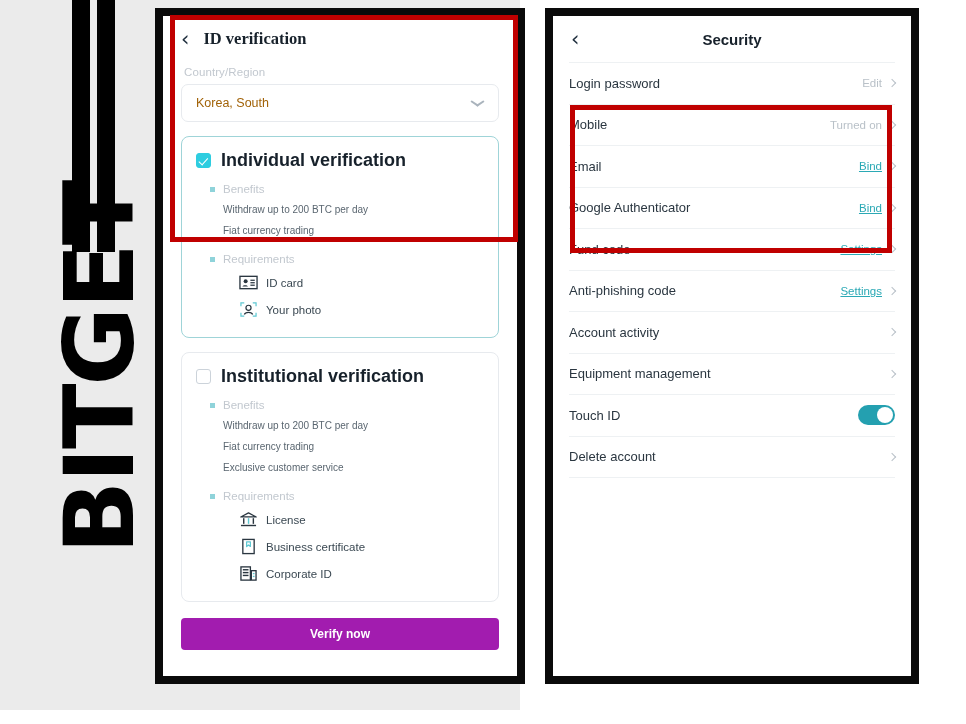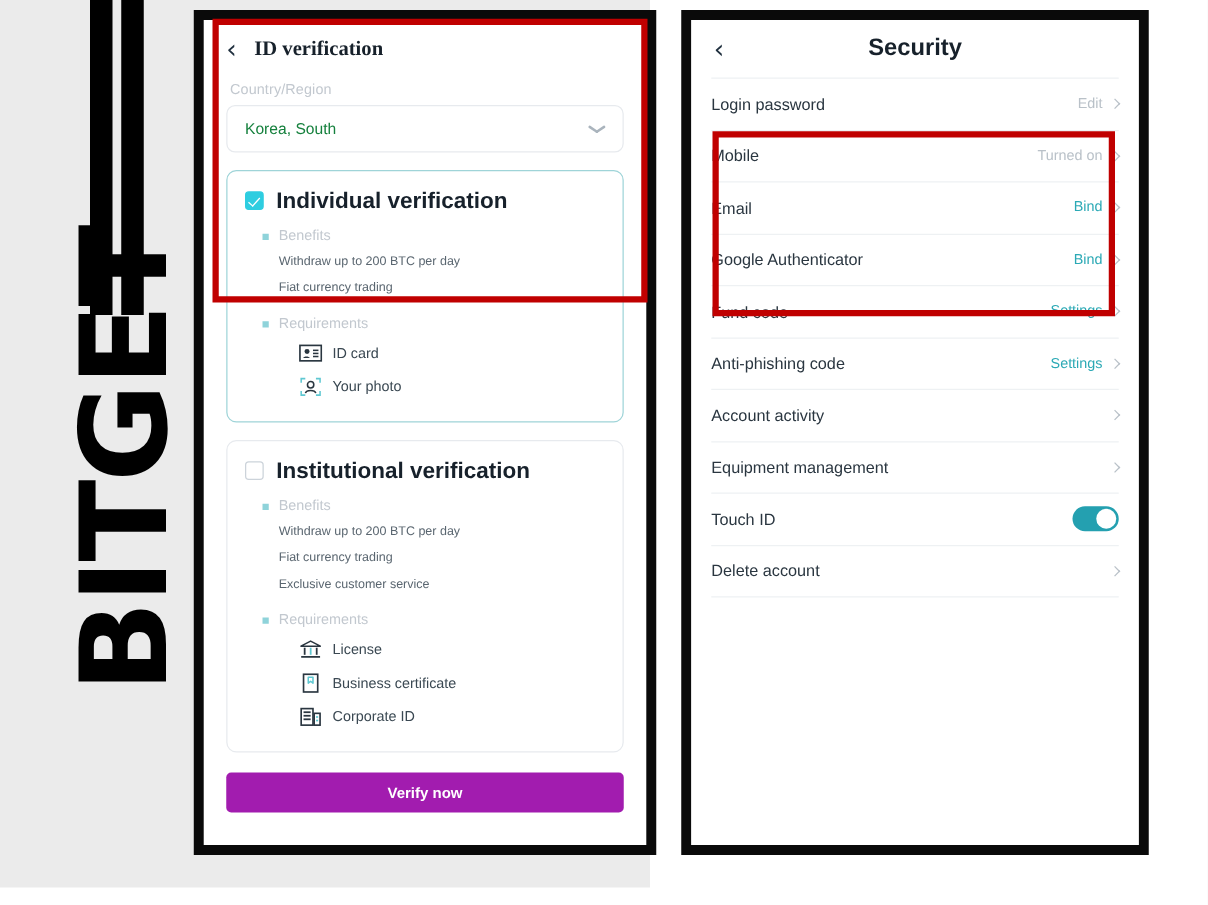--- a/index.html
+++ b/index.html
@@ -68,35 +68,35 @@
   }
   .chev-back {
     font-size: 21px; color: #20303f; line-height: 1;
     font-family: "DejaVu Sans", sans-serif; font-weight: 400;
   }
   .nav-title-left {
     font-size: 16.5px; font-weight: 700; color: #17212b; margin-left: 14px; font-family: Liberation Serif, serif;
   }
   .nav-title-center {
     position: absolute; left: 0; right: 0; text-align: center;
-    font-size: 19px; font-weight: 700; color: #17212b;
+    font-size: 15px; font-weight: 700; color: #17212b;
     pointer-events: none;
   }
 
   
   .lcontent { padding: 0 18px; }
   .field-label {
     font-size: 11.5px; color: #c2c8cf; margin: 4px 0 6px 3px; letter-spacing: .1px;
   }
   .select-box {
     height: 38px; border: 1px solid #e7eaee; border-radius: 7px;
     display: flex; align-items: center; justify-content: space-between;
     padding: 0 14px;
   }
-  .select-val { font-size: 12.5px; color: #15803d; }
+  .select-val { font-size: 12.5px; color: #a16207; }
   .sel-chev {
     width: 13px; height: 8px; position: relative;
   }
   .sel-chev::before, .sel-chev::after {
     content: ""; position: absolute; top: 1px; width: 9px; height: 1.6px;
     background: #aab4bd; border-radius: 1px;
   }
   .sel-chev::before { left: 0;  transform: rotate(34deg);  transform-origin: left center;}
   .sel-chev::after  { right: 0; transform: rotate(-34deg); transform-origin: right center;}
 
@@ -149,21 +149,21 @@
   
   .divider { height: 1px; background: #eef1f3; margin: 0 16px; }
   .srow {
     display: flex; align-items: center; justify-content: space-between;
     height: 40.5px; padding: 0 16px;
   }
   .srow-label { font-size: 13px; color: #2a3640; }
   .srow-right { display: flex; align-items: center; gap: 7px; }
   .srow-val { font-size: 11.5px; }
   .val-muted { color: #b9c1c8; }
-  .val-link  { color: #2ba9b5; }
+  .val-link  { color: #2ba9b5; text-decoration: underline; }
   .arrow {
     width: 6px; height: 6px; border-right: 1.4px solid #b9c1c8;
     border-top: 1.4px solid #b9c1c8; transform: rotate(45deg);
     flex: 0 0 auto;
   }
   .toggle {
     width: 37px; height: 20px; border-radius: 10px; background: #24a0b0;
     position: relative; cursor: pointer; flex: 0 0 auto;
   }
   .toggle .knob {

